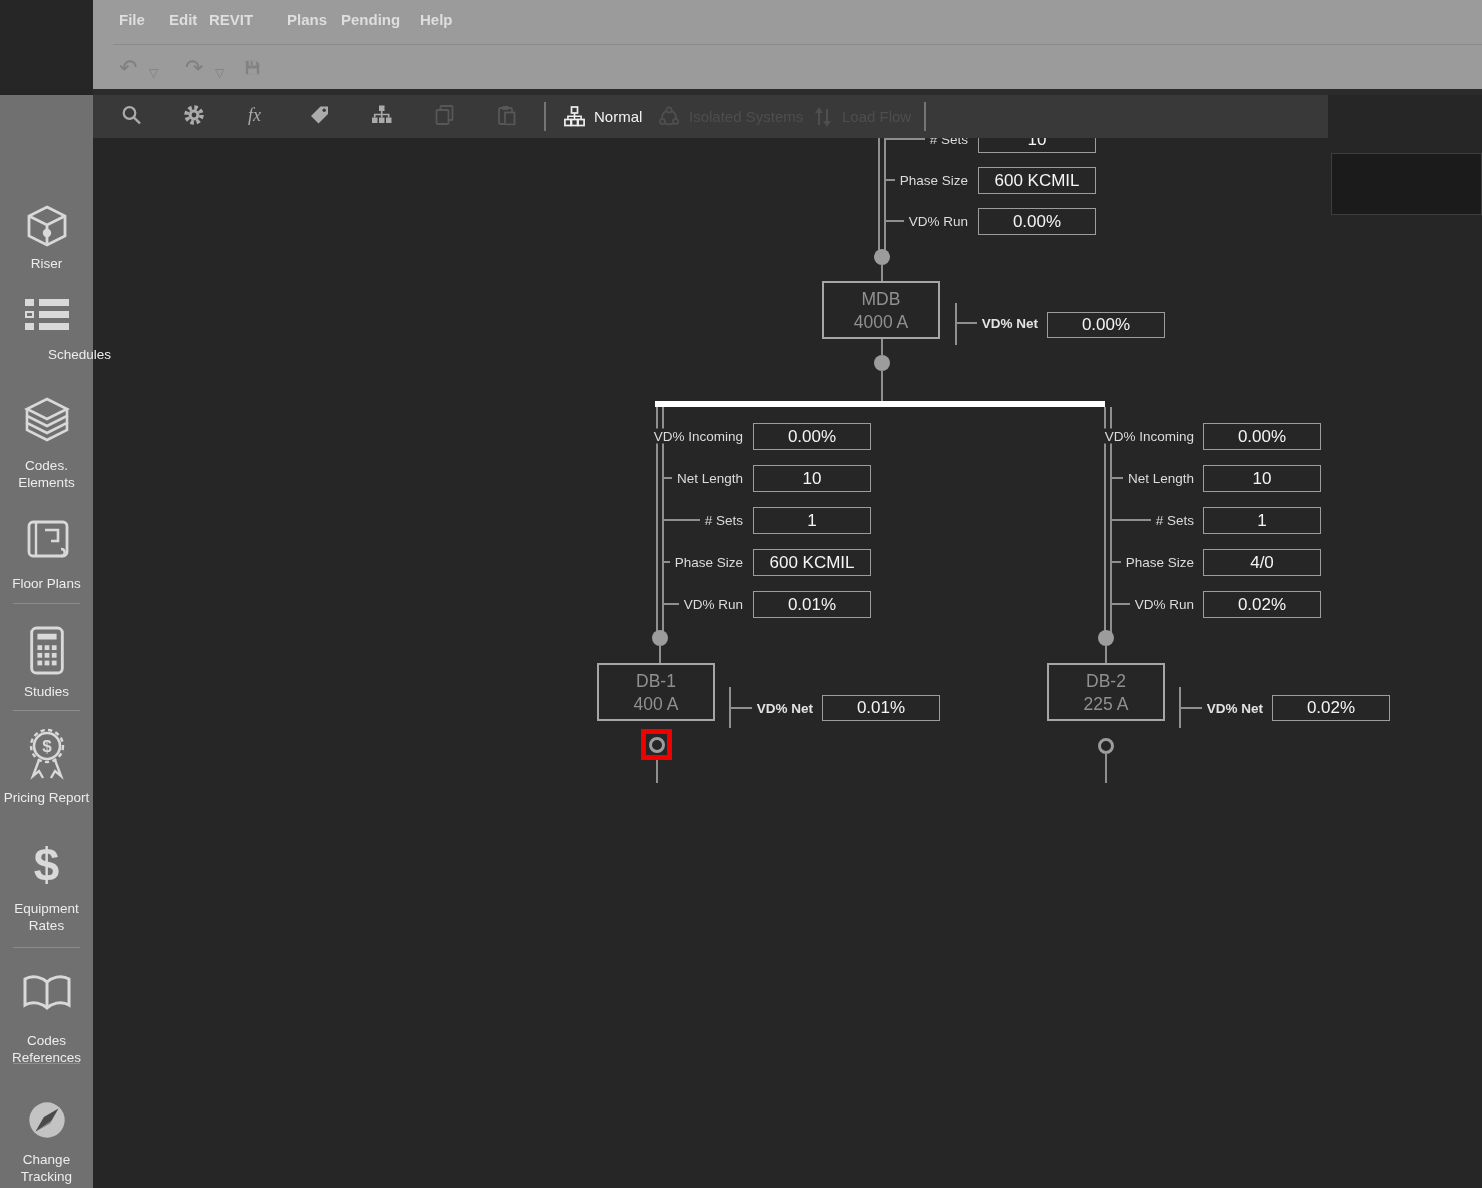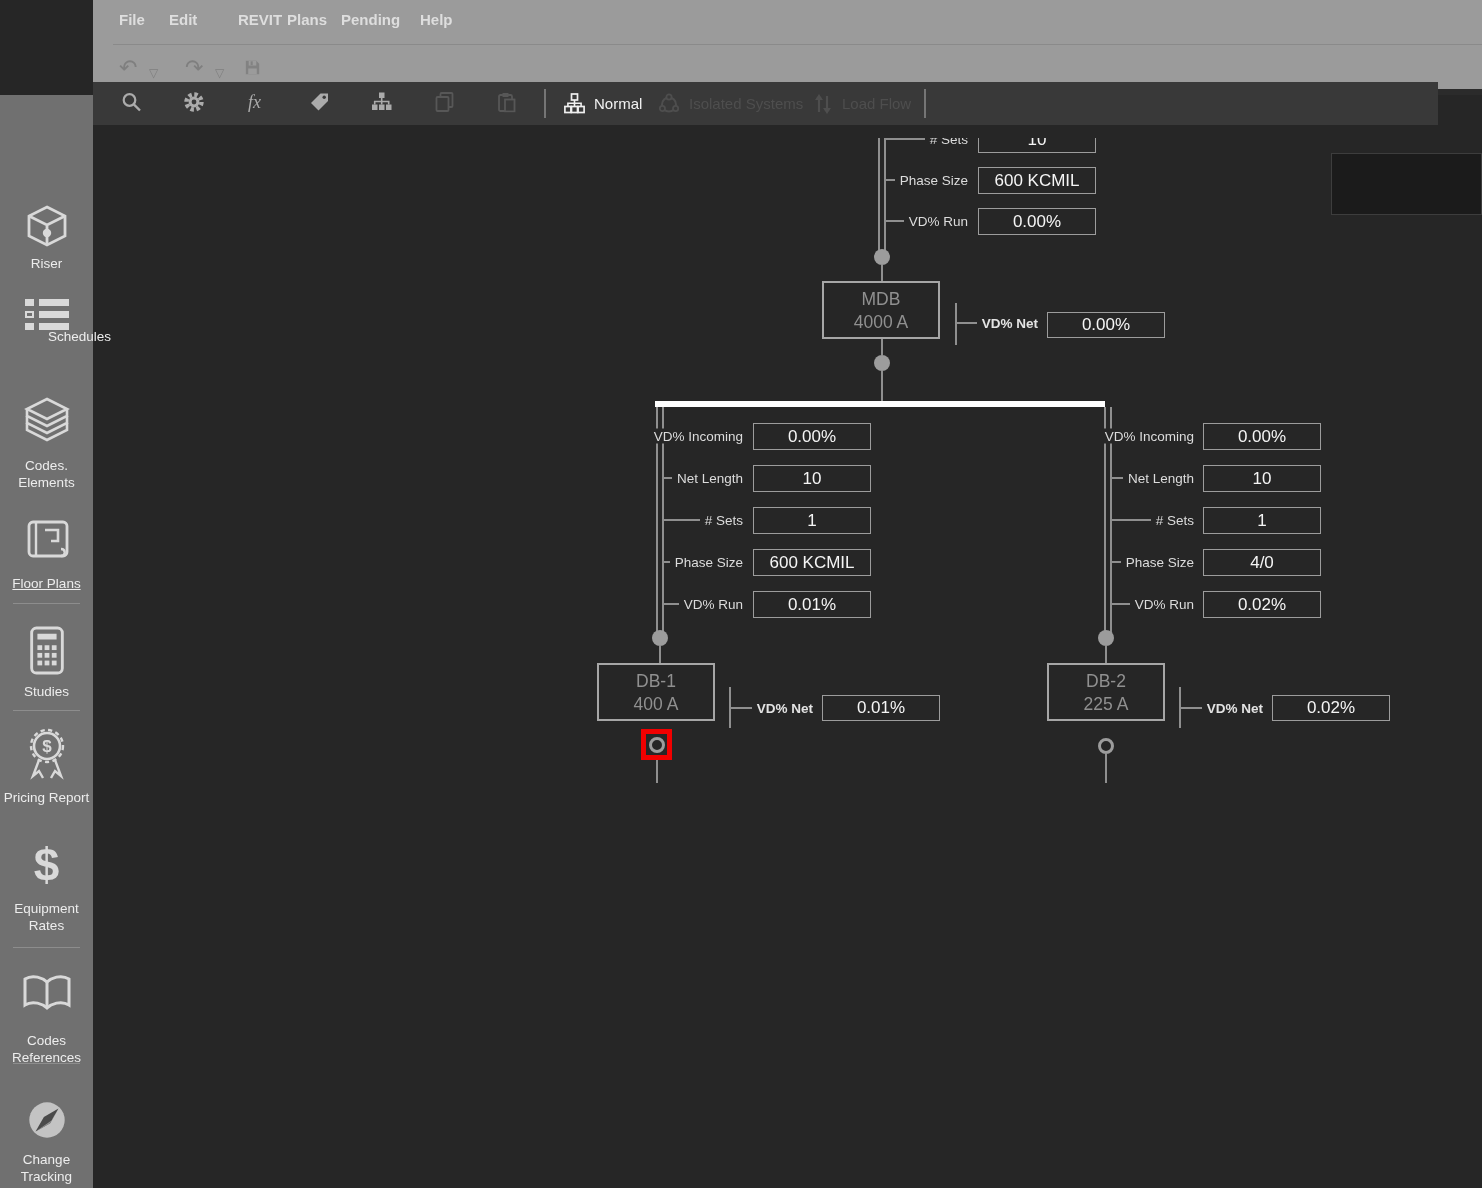--- a/index.html
+++ b/index.html
@@ -8,21 +8,21 @@
   #frame { position:relative; width:1482px; height:1188px; background:#262626; }
   .abs { position:absolute; }
 
   
   #logo-block { left:0; top:0; width:93px; height:95px; background:#0b0b0c; z-index:6; }
   #menubar { left:93px; top:0; width:1389px; height:89px; background:#9b9b9b; z-index:5; }
   .menu-item { position:absolute; top:11px; font-size:15px; font-weight:700; color:#dedede; cursor:default; }
   #menu-sep { position:absolute; left:20px; top:44px; right:0; height:1px; background:#8a8a8a; }
   .qicon { position:absolute; top:57px; color:#7f7f7f; font-size:19px; line-height:22px; }
   #gap-strip { left:93px; top:89px; width:1389px; height:6px; background:#2b2b2b; z-index:5; }
-  #toolbar { left:93px; top:82px; width:1345px; height:43px; background:#393939; z-index:5; }
+  #toolbar { left:93px; top:95px; width:1235px; height:43px; background:#393939; z-index:5; }
   .tb-icon { position:absolute; top:50%; transform:translateY(-50%); }
   .tb-sep { position:absolute; top:7px; width:2px; height:29px; background:#757575; }
   .mode-group { position:absolute; top:0; height:43px; display:flex; align-items:center; gap:9px; }
   .mode-label { font-size:15px; white-space:nowrap; }
   .mode-on { color:#f2f2f2; }
   .mode-off { color:#4e4e4e; }
 
   
   #sidebar { left:0; top:95px; width:93px; height:1093px; background:#707070; z-index:5; }
   .sb-item { position:absolute; left:0; width:93px; text-align:center; cursor:pointer; }
@@ -145,21 +145,21 @@
     <span class="flbl nlbl" style="right:214px; top:570px;">VD% Net</span>
     <div class="vbox nbox" style="left:1179px; top:557px;">0.02%</div>
     <div class="onode" style="left:1005px; top:600px;"></div>
     <div class="vline" style="left:1012px; top:616px; height:29px;"></div>
   </div>
 
 
   <div id="menubar" class="abs">
     <span class="menu-item" style="left:26px;">File</span>
     <span class="menu-item" style="left:76px;">Edit</span>
-    <span class="menu-item" style="left:145px;">REVIT</span>
+    <span class="menu-item" style="left:116px;">REVIT</span>
     <span class="menu-item" style="left:194px;">Plans</span>
     <span class="menu-item" style="left:248px;">Pending</span>
     <span class="menu-item" style="left:327px;">Help</span>
     <div id="menu-sep"></div>
     <span class="qicon" style="left:26px; font-size:22px;">↶</span>
     <span class="qicon" style="left:56px; font-size:12px; top:62px;">▽</span>
     <span class="qicon" style="left:92px; font-size:22px;">↷</span>
     <span class="qicon" style="left:122px; font-size:12px; top:62px;">▽</span>
     <span class="qicon" style="left:150px; top:58px;">
       <svg width="19" height="19" viewBox="0 0 20 20">
@@ -266,41 +266,41 @@
 
     <div class="sb-item" style="top:198px;">
       <svg class="sb-ico" style="top:4px;" width="48" height="36" viewBox="0 0 48 34">
         <rect x="2" y="1" width="9" height="7" fill="#d9d9d9"></rect>
           <rect x="16" y="1" width="30" height="7" fill="#d9d9d9"></rect>
         <rect x="3" y="14" width="7" height="5" fill="none" stroke="#d9d9d9" stroke-width="2"></rect>
           <rect x="16" y="13" width="30" height="7" fill="#d9d9d9"></rect>
         <rect x="2" y="25" width="9" height="7" fill="#d9d9d9"></rect>
           <rect x="16" y="25" width="30" height="7" fill="#d9d9d9"></rect>
       </svg>
-      <span class="sb-label" style="top:35px;padding-left:48px;">Schedules</span>
+      <span class="sb-label" style="top:53px;padding-left:48px;">Schedules</span>
     </div>
 
     <div class="sb-item" style="top:300px;">
       <svg class="sb-ico" style="top:0;" width="52" height="56" viewBox="0 0 52 56">
         <polygon points="26,4 46,14 26,24 6,14" fill="none" stroke="#d9d9d9" stroke-width="2.6"></polygon>
         <path d="M6 14 V21 L26 31 L46 21 V14" fill="none" stroke="#d9d9d9" stroke-width="2.6"></path>
         <path d="M6 21 V28 L26 38 L46 28 V21" fill="none" stroke="#d9d9d9" stroke-width="2.6"></path>
         <path d="M6 28 V35 L26 45 L46 35 V28" fill="none" stroke="#d9d9d9" stroke-width="2.6"></path>
       </svg>
       <span class="sb-label" style="top:62px;">Codes. Elements</span>
     </div>
 
     <div class="sb-item" style="top:420px;">
       <svg class="sb-ico" style="top:0;" width="52" height="50" viewBox="0 0 52 48">
         <rect x="8" y="6" width="38" height="34" rx="4" fill="none" stroke="#d9d9d9" stroke-width="2.8"></rect>
         <path d="M15 6 V40" stroke="#d9d9d9" stroke-width="2.4" fill="none"></path>
         <path d="M24 14 H37 V25 H30" fill="none" stroke="#d9d9d9" stroke-width="2.6"></path>
         <path d="M40 40 c5 0 5 -7 0 -7" fill="none" stroke="#d9d9d9" stroke-width="2.4"></path>
       </svg>
-      <span class="sb-label" style="top:60px;text-decoration:underline;">Floor Plans</span>
+      <span class="sb-label" style="top:60px;">Floor Plans</span>
     </div>
 
     <div class="sb-sep" style="top:508px;"></div>
 
     <div class="sb-item" style="top:530px;">
       <svg class="sb-ico" style="top:0;" width="46" height="52" viewBox="0 0 48 52">
         <rect x="8" y="2" width="32" height="47" rx="5" fill="none" stroke="#d9d9d9" stroke-width="3"></rect>
         <rect x="14" y="8" width="20" height="6" fill="#d9d9d9"></rect>
         <rect x="14" y="20" width="5" height="5" fill="#d9d9d9"></rect>
           <rect x="21.5" y="20" width="5" height="5" fill="#d9d9d9"></rect>

